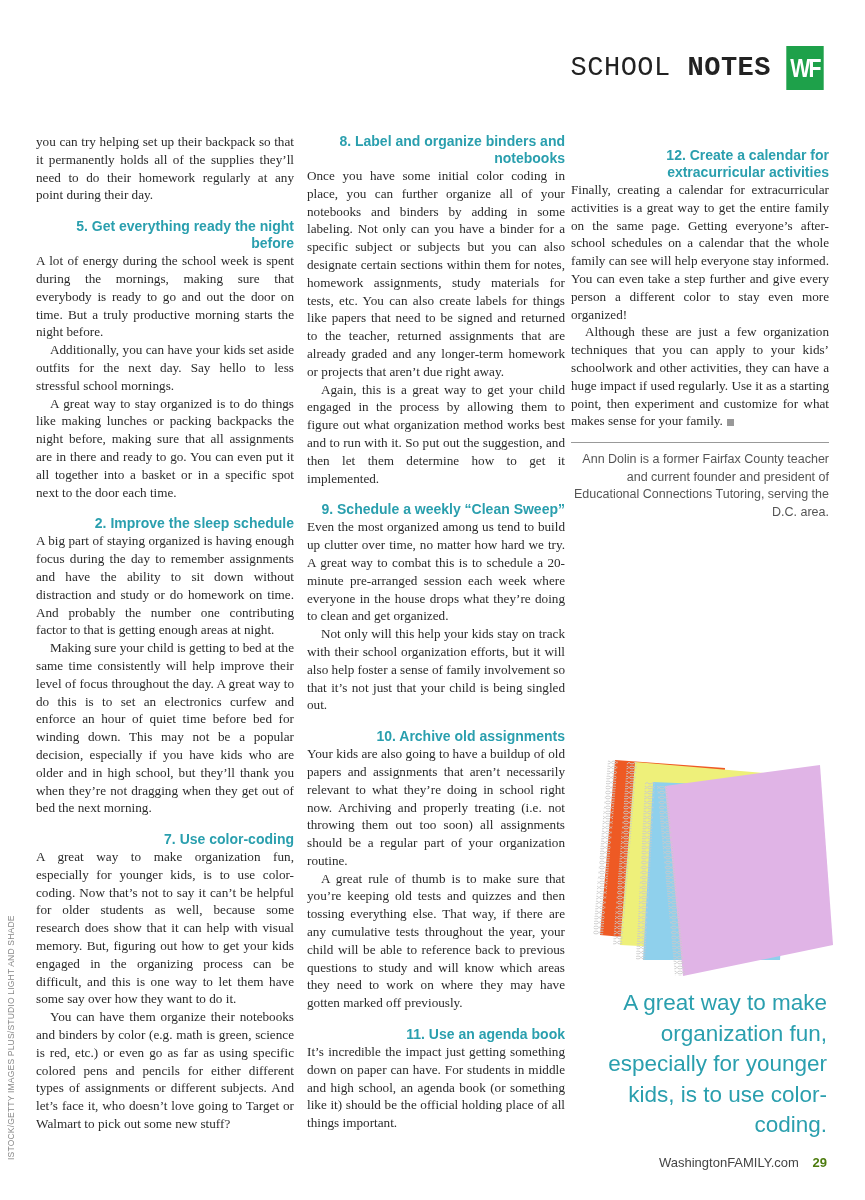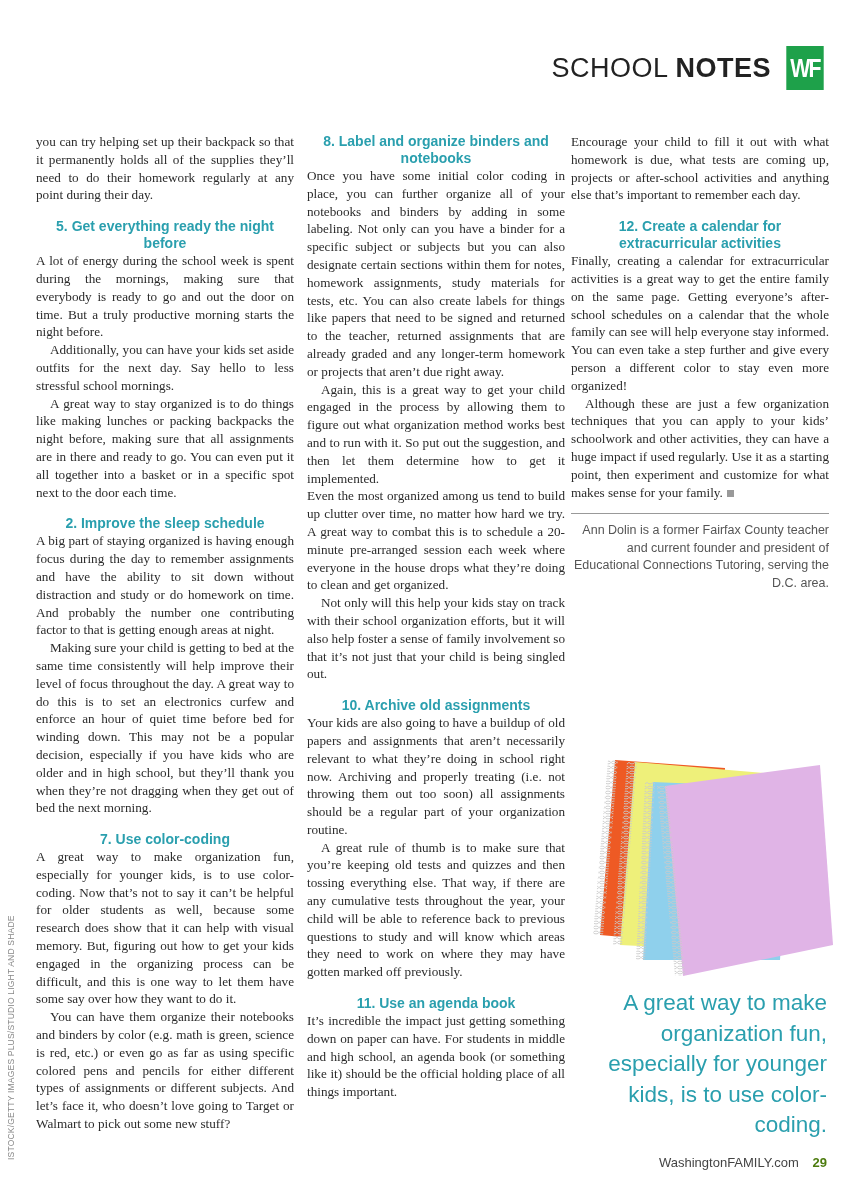--- a/index.html
+++ b/index.html
@@ -1,32 +1,32 @@
 <!DOCTYPE html>
 <html><head>
   <meta charset="utf-8">
   <style>
     * { box-sizing: border-box; margin: 0; padding: 0; }
     html, body { width: 865px; height: 1200px; background: #ffffff; overflow: hidden; }
     body { position: relative; font-family: "Liberation Serif", "DejaVu Serif", serif; color: #2b2b2b; }
 
     .header { position: absolute; top: 46px; right: 38px; display: flex; align-items: center; }
-    .header-title { font-family: Liberation Sans, sans-serif; font-size: 27px; letter-spacing: 0.5px; color: #222; margin-right: 12px; text-align: center; }
+    .header-title { font-family: Liberation Mono, monospace; font-size: 27px; letter-spacing: 0.5px; color: #222; margin-right: 12px; text-align: center; }
     .header-title .light { font-weight: normal; }
     .header-title .bold { font-weight: bold; }
     .logo { width: 44px; height: 44px; background: #1ea14a; color: #fff; display: flex; align-items: center; justify-content: center; font-family: "Liberation Sans", "DejaVu Sans", sans-serif; font-weight: bold; font-size: 25px; letter-spacing: -2px; transform: scaleX(0.85); }
 
     .column { position: absolute; top: 133px; width: 258px; font-size: 13.2px; line-height: 17.8px; text-align: justify; hyphens: auto; }
     .col1 { left: 36px; }
     .col2 { left: 307px; }
     .col3 { left: 571px; }
 
     .column p { margin: 0; }
     .column p.indent { text-indent: 14px; }
-    .section-heading { font-family: "Liberation Sans", "DejaVu Sans", sans-serif; font-weight: bold; color: #2a9fae; font-size: 14px; line-height: 17px; margin-top: 14px; text-align: center; }
+    .section-heading { font-family: "Liberation Sans", "DejaVu Sans", sans-serif; font-weight: bold; color: #2a9fae; font-size: 14px; line-height: 17px; margin-top: 14px; text-align: right; }
     .section-heading.first { margin-top: 0; }
     .end-mark { display: inline-block; width: 7px; height: 7px; background: #999; margin-left: 4px; vertical-align: middle; }
 
     .divider { height: 1px; background: #999; margin: 12px 0 8px 0; }
     .bio { font-family: "Liberation Sans", "DejaVu Sans", sans-serif; font-size: 12.5px; line-height: 17.5px; color: #555; text-align: right; }
 
     .credit { position: absolute; left: 6px; top: 1160px; transform: rotate(-90deg); transform-origin: left top; font-family: "Liberation Sans", "DejaVu Sans", sans-serif; font-size: 8.5px; color: #888; white-space: nowrap; letter-spacing: 0.2px; }
 
     .photo { position: absolute; left: 575px; top: 720px; width: 260px; height: 260px; }
 
@@ -57,31 +57,31 @@
   <p class="indent">Making sure your child is getting to bed at the same time consistently will help improve their level of focus throughout the day. A great way to do this is to set an electronics curfew and enforce an hour of quiet time before bed for winding down. This may not be a popular decision, especially if you have kids who are older and in high school, but they’ll thank you when they’re not dragging when they get out of bed the next morning.</p>
   <div class="section-heading">7. Use color-coding</div>
   <p>A great way to make organization fun, especially for younger kids, is to use color-coding. Now that’s not to say it can’t be helpful for older students as well, because some research does show that it can help with visual memory. But, figuring out how to get your kids engaged in the organizing process can be difficult, and this is one way to let them have some say over how they want to do it.</p>
   <p class="indent">You can have them organize their notebooks and binders by color (e.g. math is green, science is red, etc.) or even go as far as using specific colored pens and pencils for either different types of assignments or different subjects. And let’s face it, who doesn’t love going to Target or Walmart to pick out some new stuff?</p>
 </div>
 
 <div class="column col2">
   <div class="section-heading first">8. Label and organize binders and notebooks</div>
   <p>Once you have some initial color coding in place, you can further organize all of your notebooks and binders by adding in some labeling. Not only can you have a binder for a specific subject or subjects but you can also designate certain sections within them for notes, homework assignments, study materials for tests, etc. You can also create labels for things like papers that need to be signed and returned to the teacher, returned assignments that are already graded and any longer-term homework or projects that aren’t due right away.</p>
   <p class="indent">Again, this is a great way to get your child engaged in the process by allowing them to figure out what organization method works best and to run with it. So put out the suggestion, and then let them determine how to get it implemented.</p>
+  <div class="section-heading">9. Schedule a weekly “Clean Sweep”</div>
   <p>Even the most organized among us tend to build up clutter over time, no matter how hard we try. A great way to combat this is to schedule a 20-minute pre-arranged session each week where everyone in the house drops what they’re doing to clean and get organized.</p>
   <p class="indent">Not only will this help your kids stay on track with their school organization efforts, but it will also help foster a sense of family involvement so that it’s not just that your child is being singled out.</p>
   <div class="section-heading">10. Archive old assignments</div>
   <p>Your kids are also going to have a buildup of old papers and assignments that aren’t necessarily relevant to what they’re doing in school right now. Archiving and properly treating (i.e. not throwing them out too soon) all assignments should be a regular part of your organization routine.</p>
   <p class="indent">A great rule of thumb is to make sure that you’re keeping old tests and quizzes and then tossing everything else. That way, if there are any cumulative tests throughout the year, your child will be able to reference back to previous questions to study and will know which areas they need to work on where they may have gotten marked off previously.</p>
   <div class="section-heading">11. Use an agenda book</div>
   <p>It’s incredible the impact just getting something down on paper can have. For students in middle and high school, an agenda book (or something like it) should be the official holding place of all things important.</p>
 </div>
 
 <div class="column col3">
-  <p>Encourage your child to fill it out with what homework is due, what tests are coming up, projects or after-school activities and anything else that’s important to remember each day.</p>
   <div class="section-heading">12. Create a calendar for extracurricular activities</div>
   <p>Finally, creating a calendar for extracurricular activities is a great way to get the entire family on the same page. Getting everyone’s after-school schedules on a calendar that the whole family can see will help everyone stay informed. You can even take a step further and give every person a different color to stay even more organized!</p>
   <p class="indent"><span>Although these are just a few organization techniques that you can apply to your kids’ schoolwork and other activities, they can have a huge impact if used regularly. Use it as a starting point, then experiment and customize for what makes sense for your family.</span><span class="end-mark"></span></p>
   <div class="divider"></div>
   <div class="bio">Ann Dolin is a former Fairfax County teacher and current founder and president of Educational Connections Tutoring, serving the D.C. area.</div>
 </div>
 
 <div class="credit">ISTOCK/GETTY IMAGES PLUS/STUDIO LIGHT AND SHADE</div>
 
 <div class="photo">

